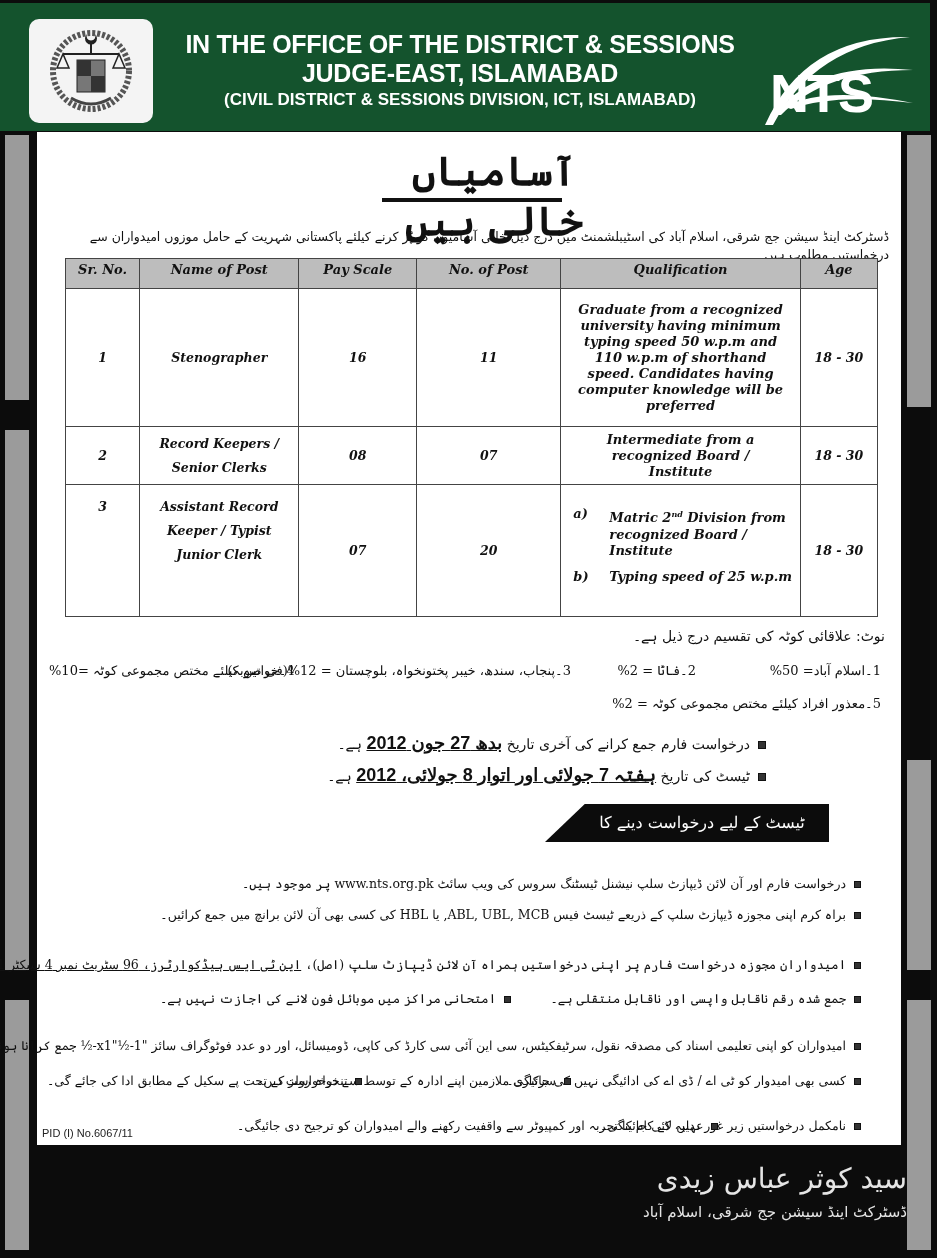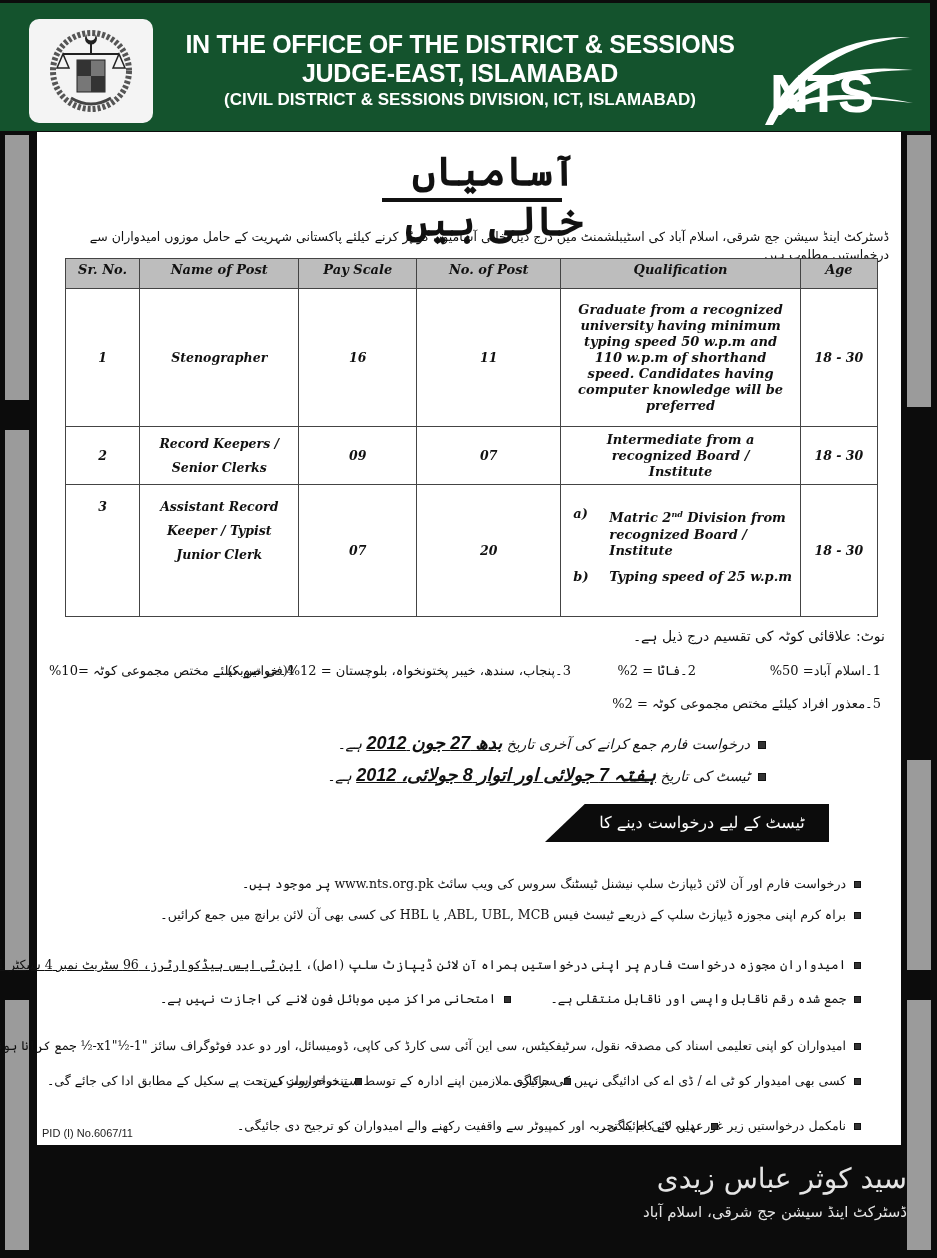--- a/index.html
+++ b/index.html
@@ -48,21 +48,21 @@
 
   
   .quota-note { position: absolute; right: 16px; top: 494px; font-size: 14px; line-height: 20px; }
   .quota-row { position: absolute; top: 530px; font-size: 13px; line-height: 18px; direction: rtl; white-space: nowrap; }
   .quota-row.q1 { right: 20px; }
   .quota-row.q2 { right: 205px; }
   .quota-row.q3 { right: 330px; }
   .quota-row.q4 { left: 12px; }
   .quota-row.q5 { right: 20px; top: 563px; }
 
-  .deadline { position: absolute; font-size: 14px; line-height: 22px; direction: rtl; white-space: nowrap; font-style: italic; }
+  .deadline { position: absolute; font-size: 14px; line-height: 22px; direction: rtl; white-space: nowrap; }
   .deadline.d1 { right: 135px; top: 600px; }
   .deadline.d2 { right: 135px; top: 632px; }
   .deadline b { font-family: "Liberation Sans", sans-serif; font-size: 18px; text-decoration: underline; }
   .bullet { display: inline-block; width: 8px; height: 8px; background: #333; border: 1px solid #111; margin-left: 8px; vertical-align: middle; }
 
   .method-banner { position: absolute; left: 508px; top: 672px; width: 284px; height: 38px; background: #0c0c0c; color: #fff; font-size: 16px; line-height: 38px; text-align: center; direction: rtl; clip-path: polygon(14% 0, 100% 0, 100% 100%, 0 100%); padding-left: 30px; }
 
   .instr { position: absolute; font-size: 12.5px; line-height: 18px; direction: rtl; white-space: nowrap; }
   .instr .bullet { width: 7px; height: 7px; }
   .instr u { text-decoration: underline; }
@@ -134,21 +134,21 @@
           <td>11</td>
           <td style="font-size:13px;line-height:16px;padding:2px 8px">Graduate from a recognized university having minimum typing speed 50 w.p.m and 110 w.p.m of shorthand speed. Candidates having computer knowledge will be preferred</td>
           <td>18 - 30</td>
         </tr>
         <tr style="height:58px">
           <td>2</td>
           <td style="line-height:24px">
             <div>Record Keepers /</div>
             <div>Senior Clerks</div>
           </td>
-          <td>09</td>
+          <td>08</td>
           <td>07</td>
           <td style="font-size:13px;padding:2px 20px">Intermediate from a recognized Board / Institute</td>
           <td>18 - 30</td>
         </tr>
         <tr style="height:132px">
           <td class="top">3</td>
           <td class="top" style="line-height:24px;padding-top:10px">
             <div>Assistant Record</div>
             <div>Keeper / Typist</div>
             <div>Junior Clerk</div>

